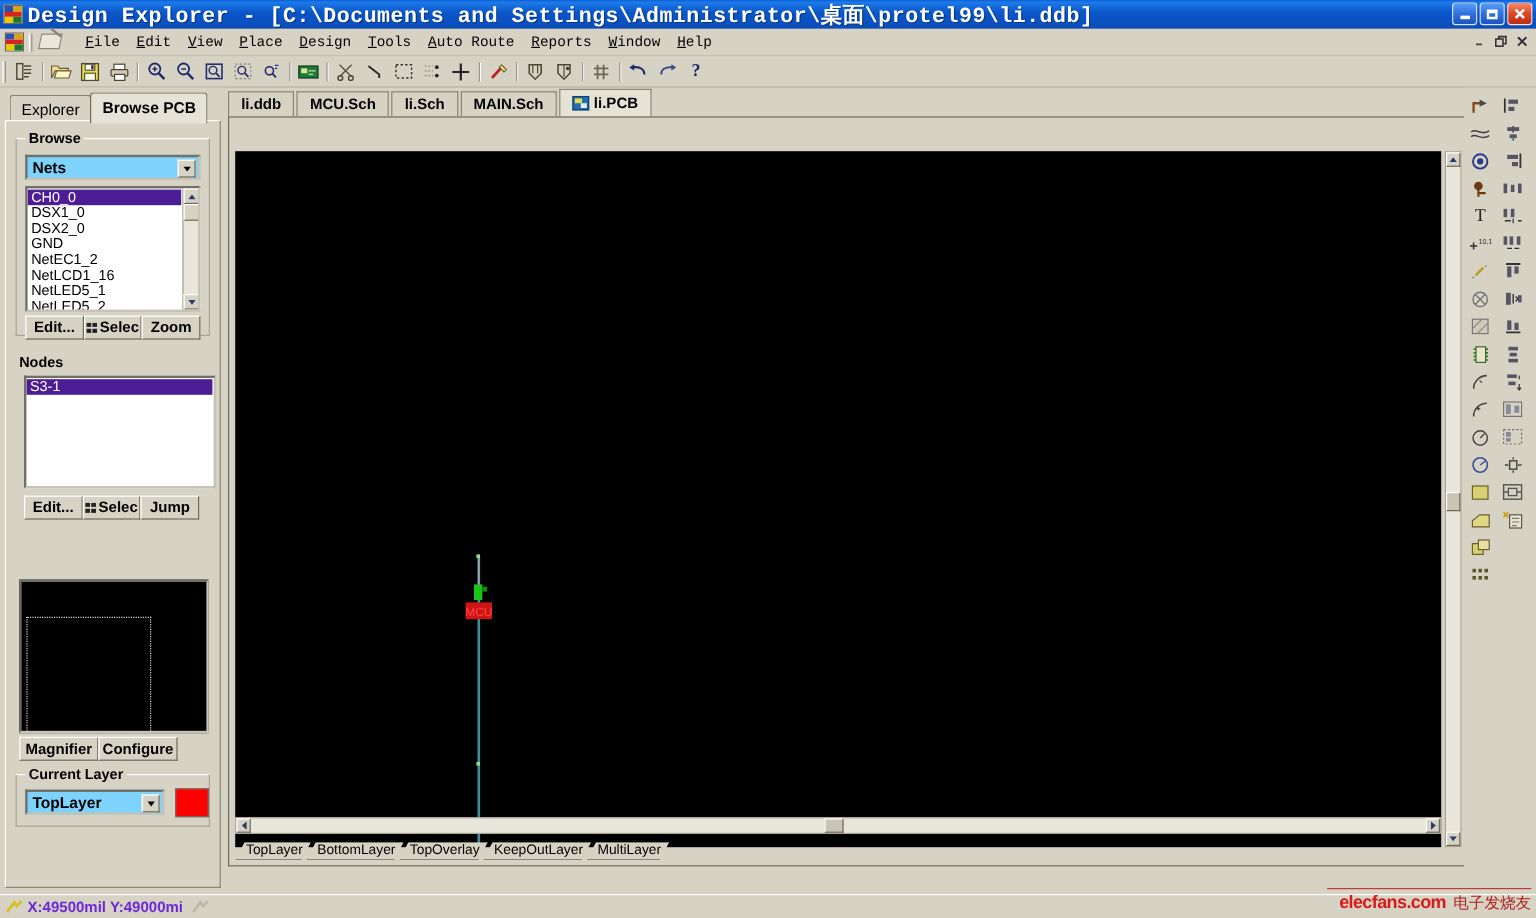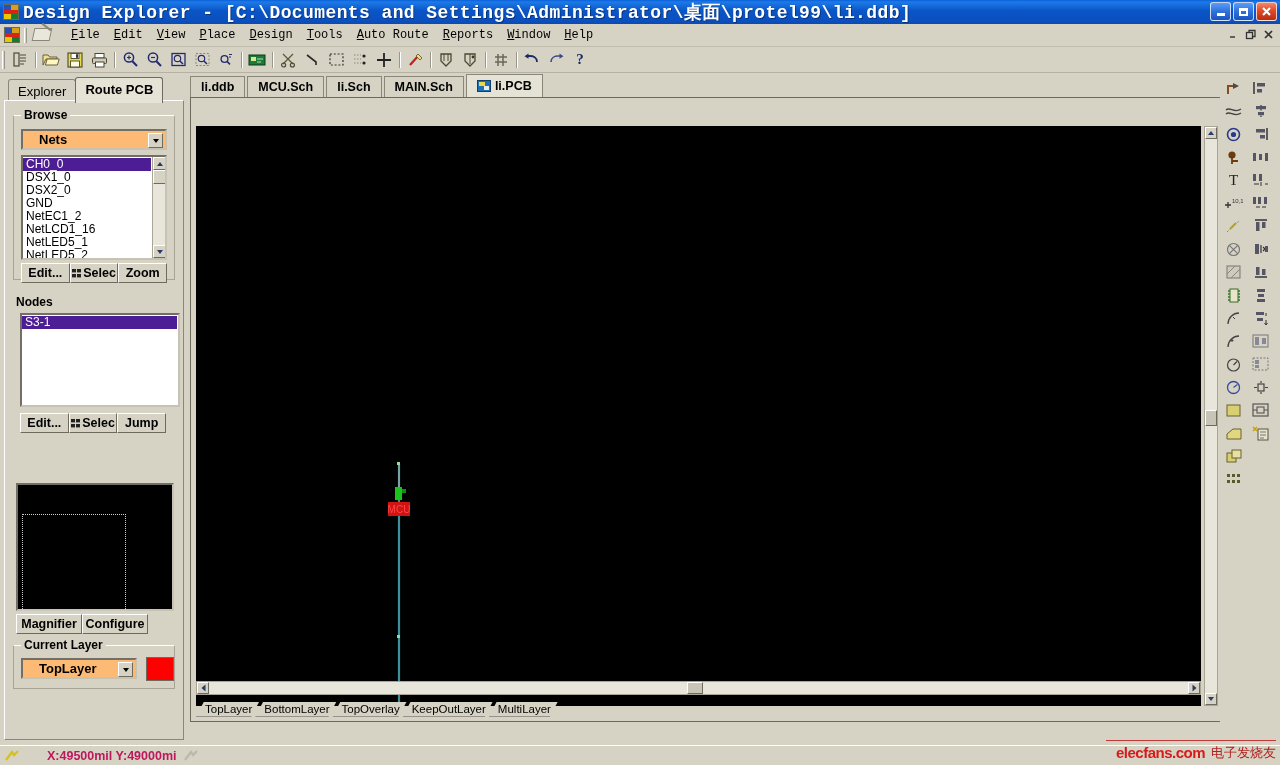--- a/index.html
+++ b/index.html
@@ -123,22 +123,22 @@
     background:#d6d3c4; border:1px solid #8a8778; border-top-color:#fff; border-left-color:#fff;
   }
   .group {
     position:absolute; border:1px solid #a8a496; border-top-color:#fff;
   }
   .group-title {
     position:absolute; top:-8px; left:7px; background:#d6d3c4; padding:0 3px;
     font-size:12px; font-weight:bold; color:#000;
   }
   .dropdown {
-    position:relative; background:#fdba74; border:2px inset #c6c2b4;
-    height:21px; display:flex; align-items:center; padding-left:16px;
+    position:relative; background:#7dd3fc; border:2px inset #c6c2b4;
+    height:21px; display:flex; align-items:center; padding-left:4px;
     font-size:13px; font-weight:bold; color:#000;text-align:right;
   }
   .dd-arrow {
     position:absolute; right:2px; top:2px; width:15px; height:15px;
     background:#d6d3c4; border:1px solid #fff;
     border-right-color:#6e6b5e; border-bottom-color:#6e6b5e;
     display:flex;align-items:center;justify-content:center;
   }
   .dd-arrow::after{content:"";border-left:3px solid transparent;border-right:3px solid transparent;border-top:4px solid #000;}
   .listbox {
@@ -219,21 +219,21 @@
     position:relative;
   }
 
   
   .statusbar {
     position:absolute; left:0; bottom:0; width:1280px; height:20px;
     background:#d6d3c4; border-top:1px solid #fff;
     display:flex; align-items:center;
   }
   .sb-cursor { width:16px;height:14px;margin:0 3px 0 4px;position:relative;flex:0 0 auto;}
-  .sb-text { font-size:12.5px; font-weight:bold; color:#be185d; font-family:"Liberation Sans",sans-serif; white-space:nowrap;margin-left:24px;}
+  .sb-text { font-size:12.5px; font-weight:bold; color:#6d28d9; font-family:"Liberation Sans",sans-serif; white-space:nowrap;}
   .watermark {
     position:absolute; right:4px; bottom:1px; height:24px;
     display:flex; align-items:center; gap:6px;
     border-top:1px solid #c03a3a;
     padding-left:10px;
   }
   .wm-a { font-size:15px; font-weight:bold; color:#d81a1a; font-family:"Liberation Sans",sans-serif; letter-spacing:-0.5px;}
   .wm-b { font-size:13px; color:#b02020; font-family:"DejaVu Sans", sans-serif;}
 
   svg { display:block; }
@@ -458,21 +458,21 @@
       </svg>
     </div>
     <div class="tb-btn">
       <span style="font-size:15px;font-weight:bold;color:#1c2a66;font-family:'Liberation Serif',serif;">?</span>
     </div>
   </div>
 
   <div class="leftpanel">
     <div class="panel-tabs">
       <div class="ptab">Explorer</div>
-      <div class="ptab active">Route PCB</div>
+      <div class="ptab active">Browse PCB</div>
     </div>
 
     <div class="panel-body">
 
       <div class="group" style="left:8px; top:14px; width:162px; height:165px;">
         <div class="group-title">Browse</div>
 
         <div class="dropdown" style="position:absolute;left:7px;top:13px;width:146px;">
           <span>Nets</span>
           <div class="dd-arrow"></div>

